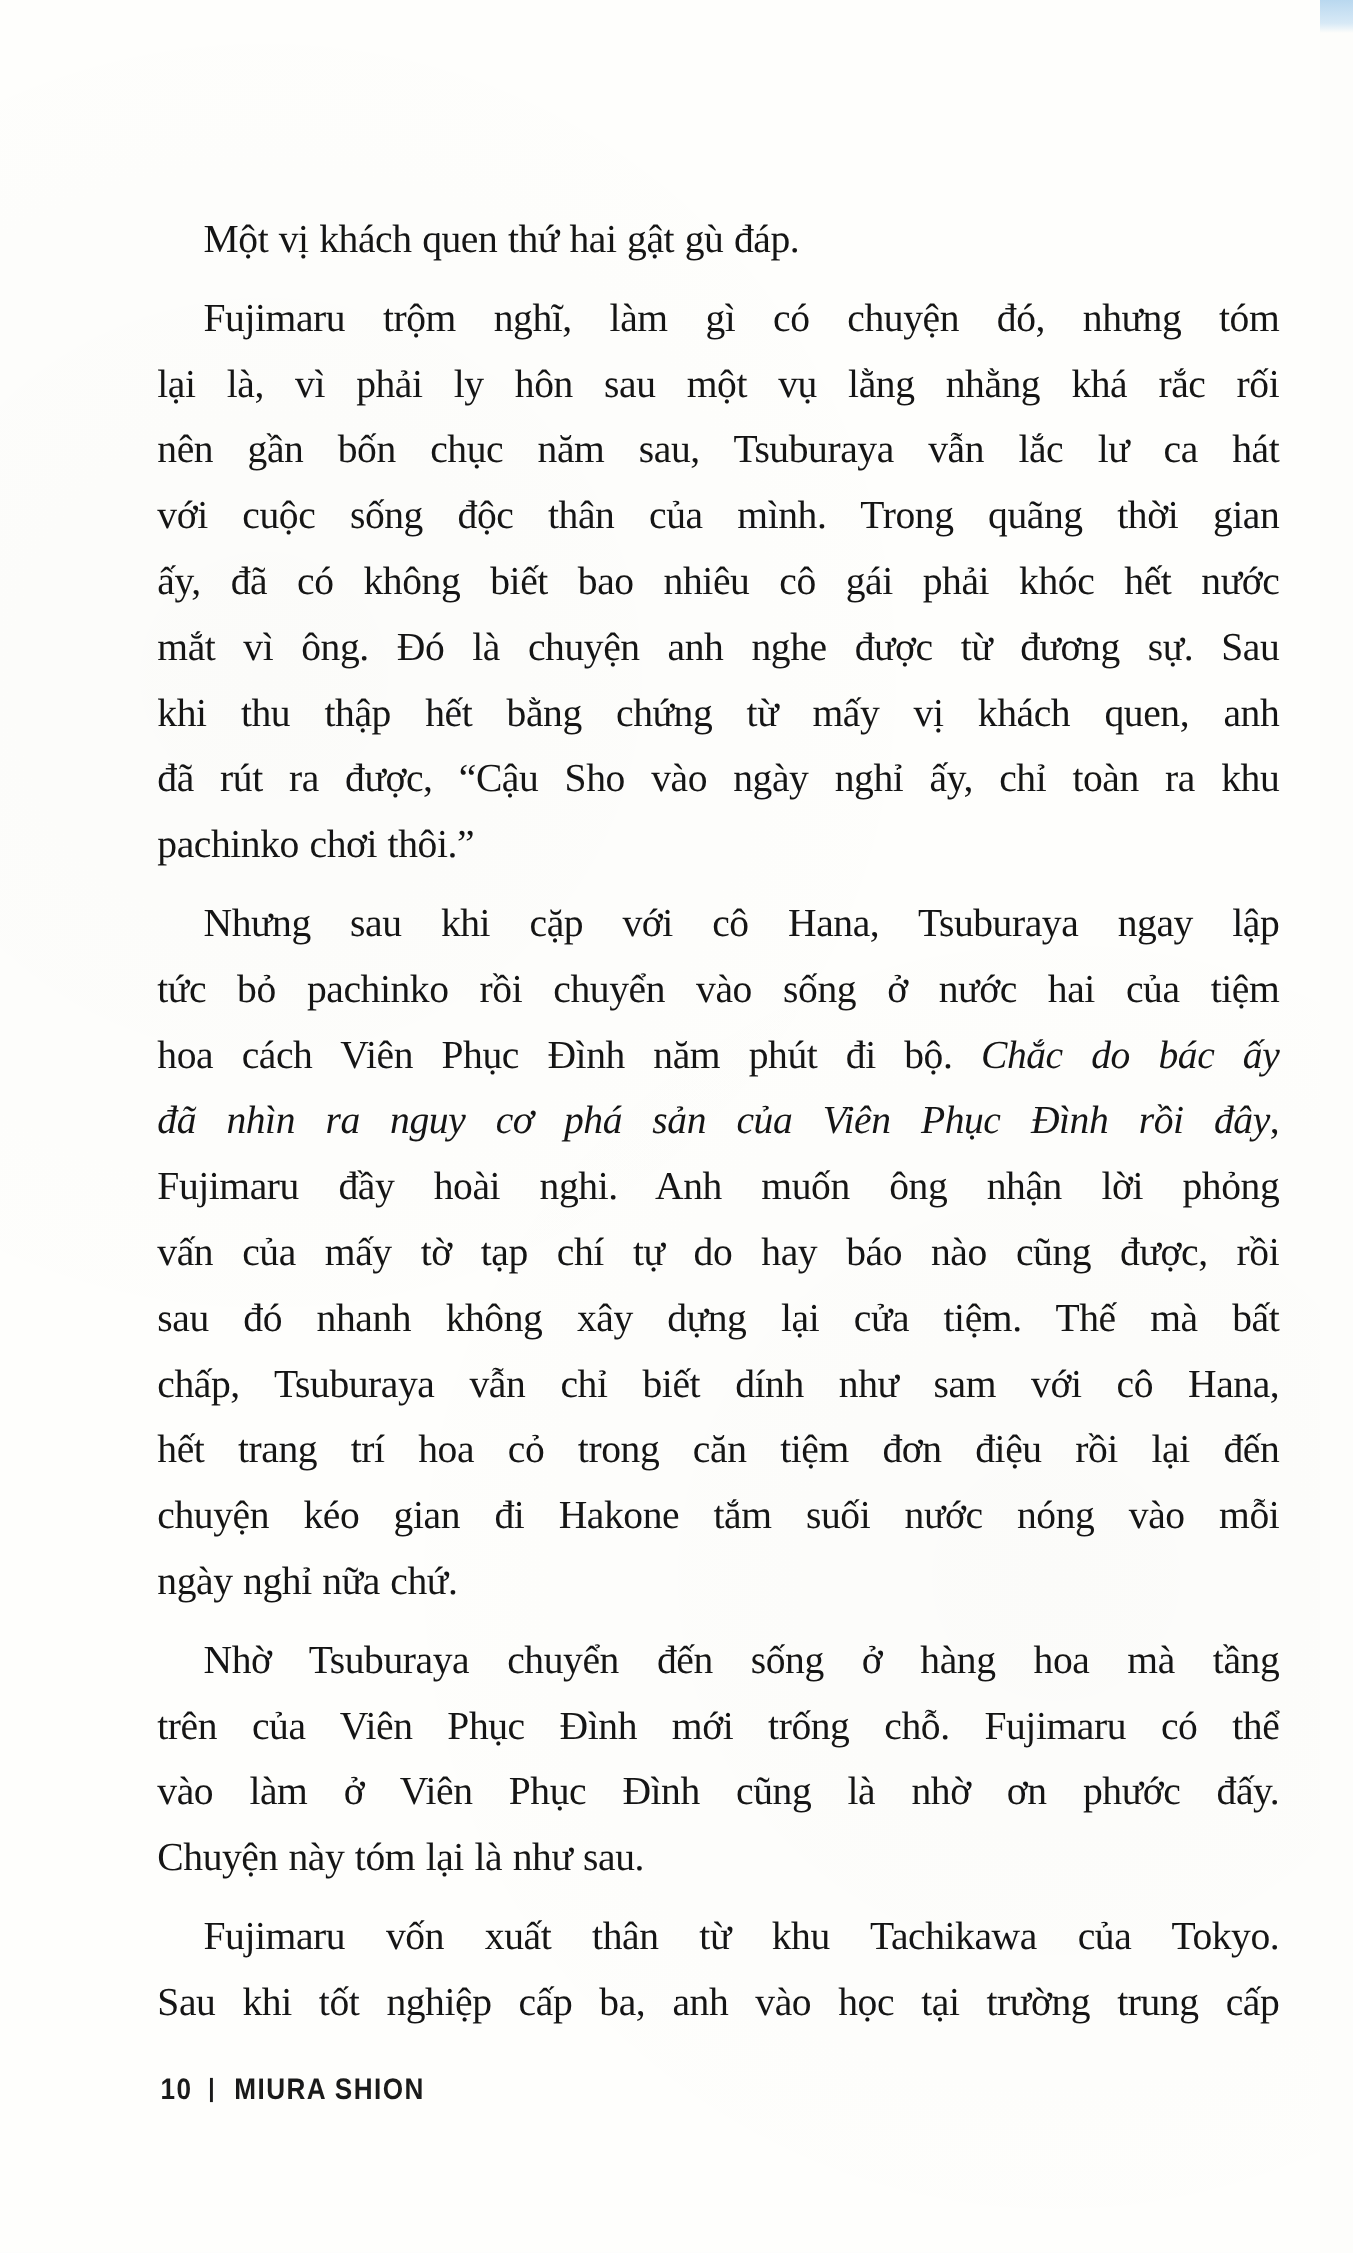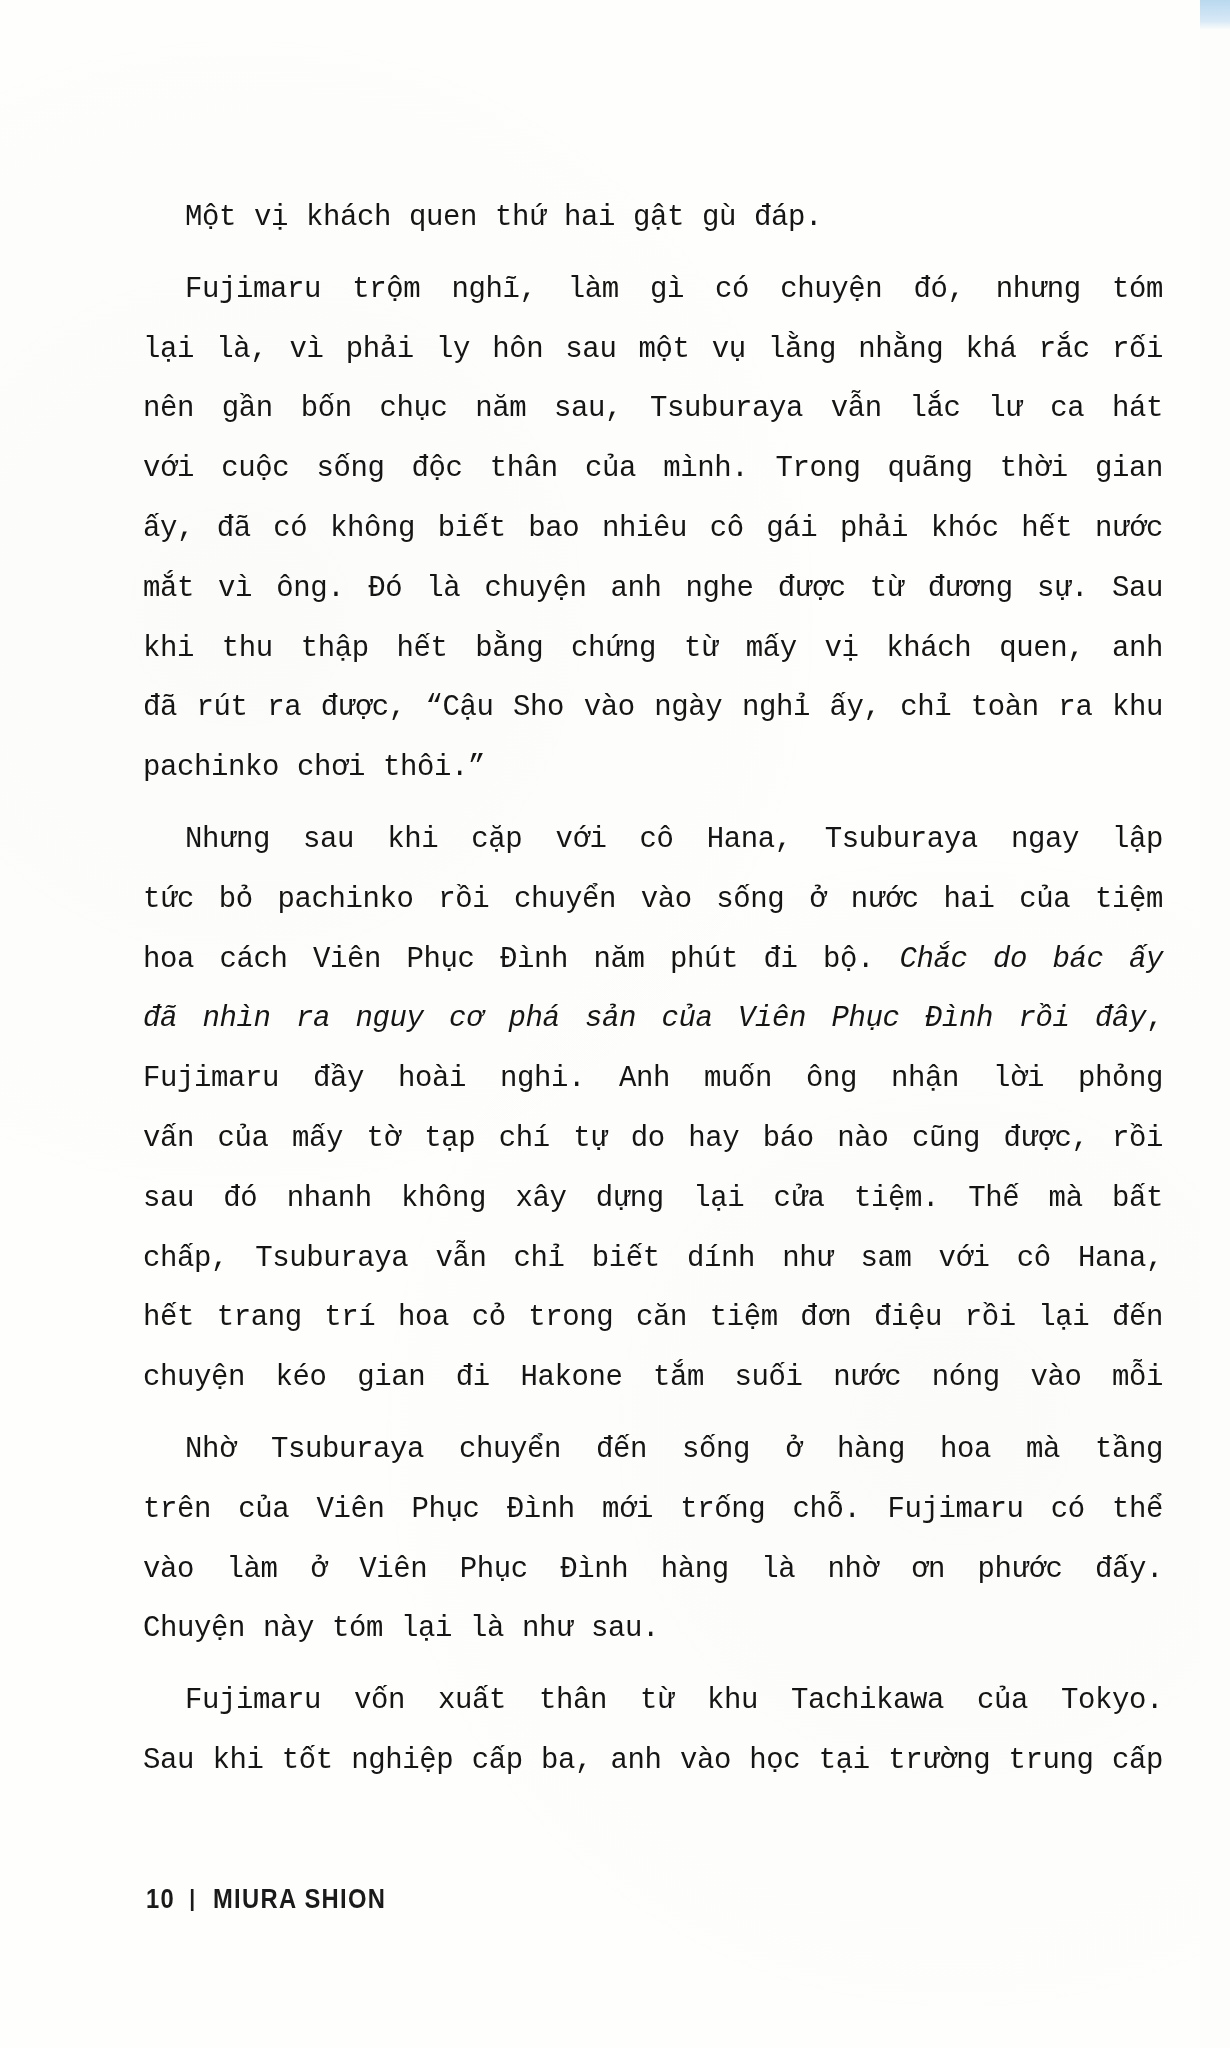--- a/index.html
+++ b/index.html
@@ -35,28 +35,27 @@
       radial-gradient(circle at 80% 70%, rgba(0,0,0,0.012) 0, transparent 40%);
   }
   .text-block {
     position: absolute;
     left: 143px;
     top: 188px;
     width: 1020px;
   }
   .para {
     margin: 0 0 12px 0;
-    font-size: 29px;
+    font-size: 36px;
     line-height: 59.8px;
     text-align: justify;
     text-align-last: left;
     letter-spacing: -0.4px;
     word-spacing: 1px;
     transform-origin: left top;
-    font-family: Liberation Mono, monospace;
   }
   .para .line {
     display: block;
     text-align: justify;
     text-align-last: justify;
     white-space: nowrap;
   }
   .para .line.last {
     text-align-last: left;
   }
@@ -113,25 +112,26 @@
         <span class="line first"><span>Nhưng sau khi cặp với cô Hana, Tsuburaya ngay lập</span></span>
         <span class="line"><span>tức bỏ pachinko rồi chuyển vào sống ở nước hai của tiệm</span></span>
         <span class="line"><span>hoa cách Viên Phục Đình năm phút đi bộ. </span><span class="italic">Chắc do bác ấy</span></span>
         <span class="line"><span class="italic">đã nhìn ra nguy cơ phá sản của Viên Phục Đình rồi đây</span><span>,</span></span>
         <span class="line"><span>Fujimaru đầy hoài nghi. Anh muốn ông nhận lời phỏng</span></span>
         <span class="line"><span>vấn của mấy tờ tạp chí tự do hay báo nào cũng được, rồi</span></span>
         <span class="line"><span>sau đó nhanh không xây dựng lại cửa tiệm. Thế mà bất</span></span>
         <span class="line"><span>chấp, Tsuburaya vẫn chỉ biết dính như sam với cô Hana,</span></span>
         <span class="line"><span>hết trang trí hoa cỏ trong căn tiệm đơn điệu rồi lại đến</span></span>
         <span class="line"><span>chuyện kéo gian đi Hakone tắm suối nước nóng vào mỗi</span></span>
+        <span class="line last"><span>ngày nghỉ nữa chứ.</span></span>
       </p>
       <p class="para">
         <span class="line first"><span>Nhờ Tsuburaya chuyển đến sống ở hàng hoa mà tầng</span></span>
         <span class="line"><span>trên của Viên Phục Đình mới trống chỗ. Fujimaru có thể</span></span>
-        <span class="line"><span>vào làm ở Viên Phục Đình hàng là nhờ ơn phước đấy.</span></span>
+        <span class="line"><span>vào làm ở Viên Phục Đình cũng là nhờ ơn phước đấy.</span></span>
         <span class="line last"><span>Chuyện này tóm lại là như sau.</span></span>
       </p>
       <p class="para">
         <span class="line first"><span>Fujimaru vốn xuất thân từ khu Tachikawa của Tokyo.</span></span>
         <span class="line"><span>Sau khi tốt nghiệp cấp ba, anh vào học tại trường trung cấp</span></span>
       </p>
     </div>
 
   <div class="footer">
     <span>10</span>

